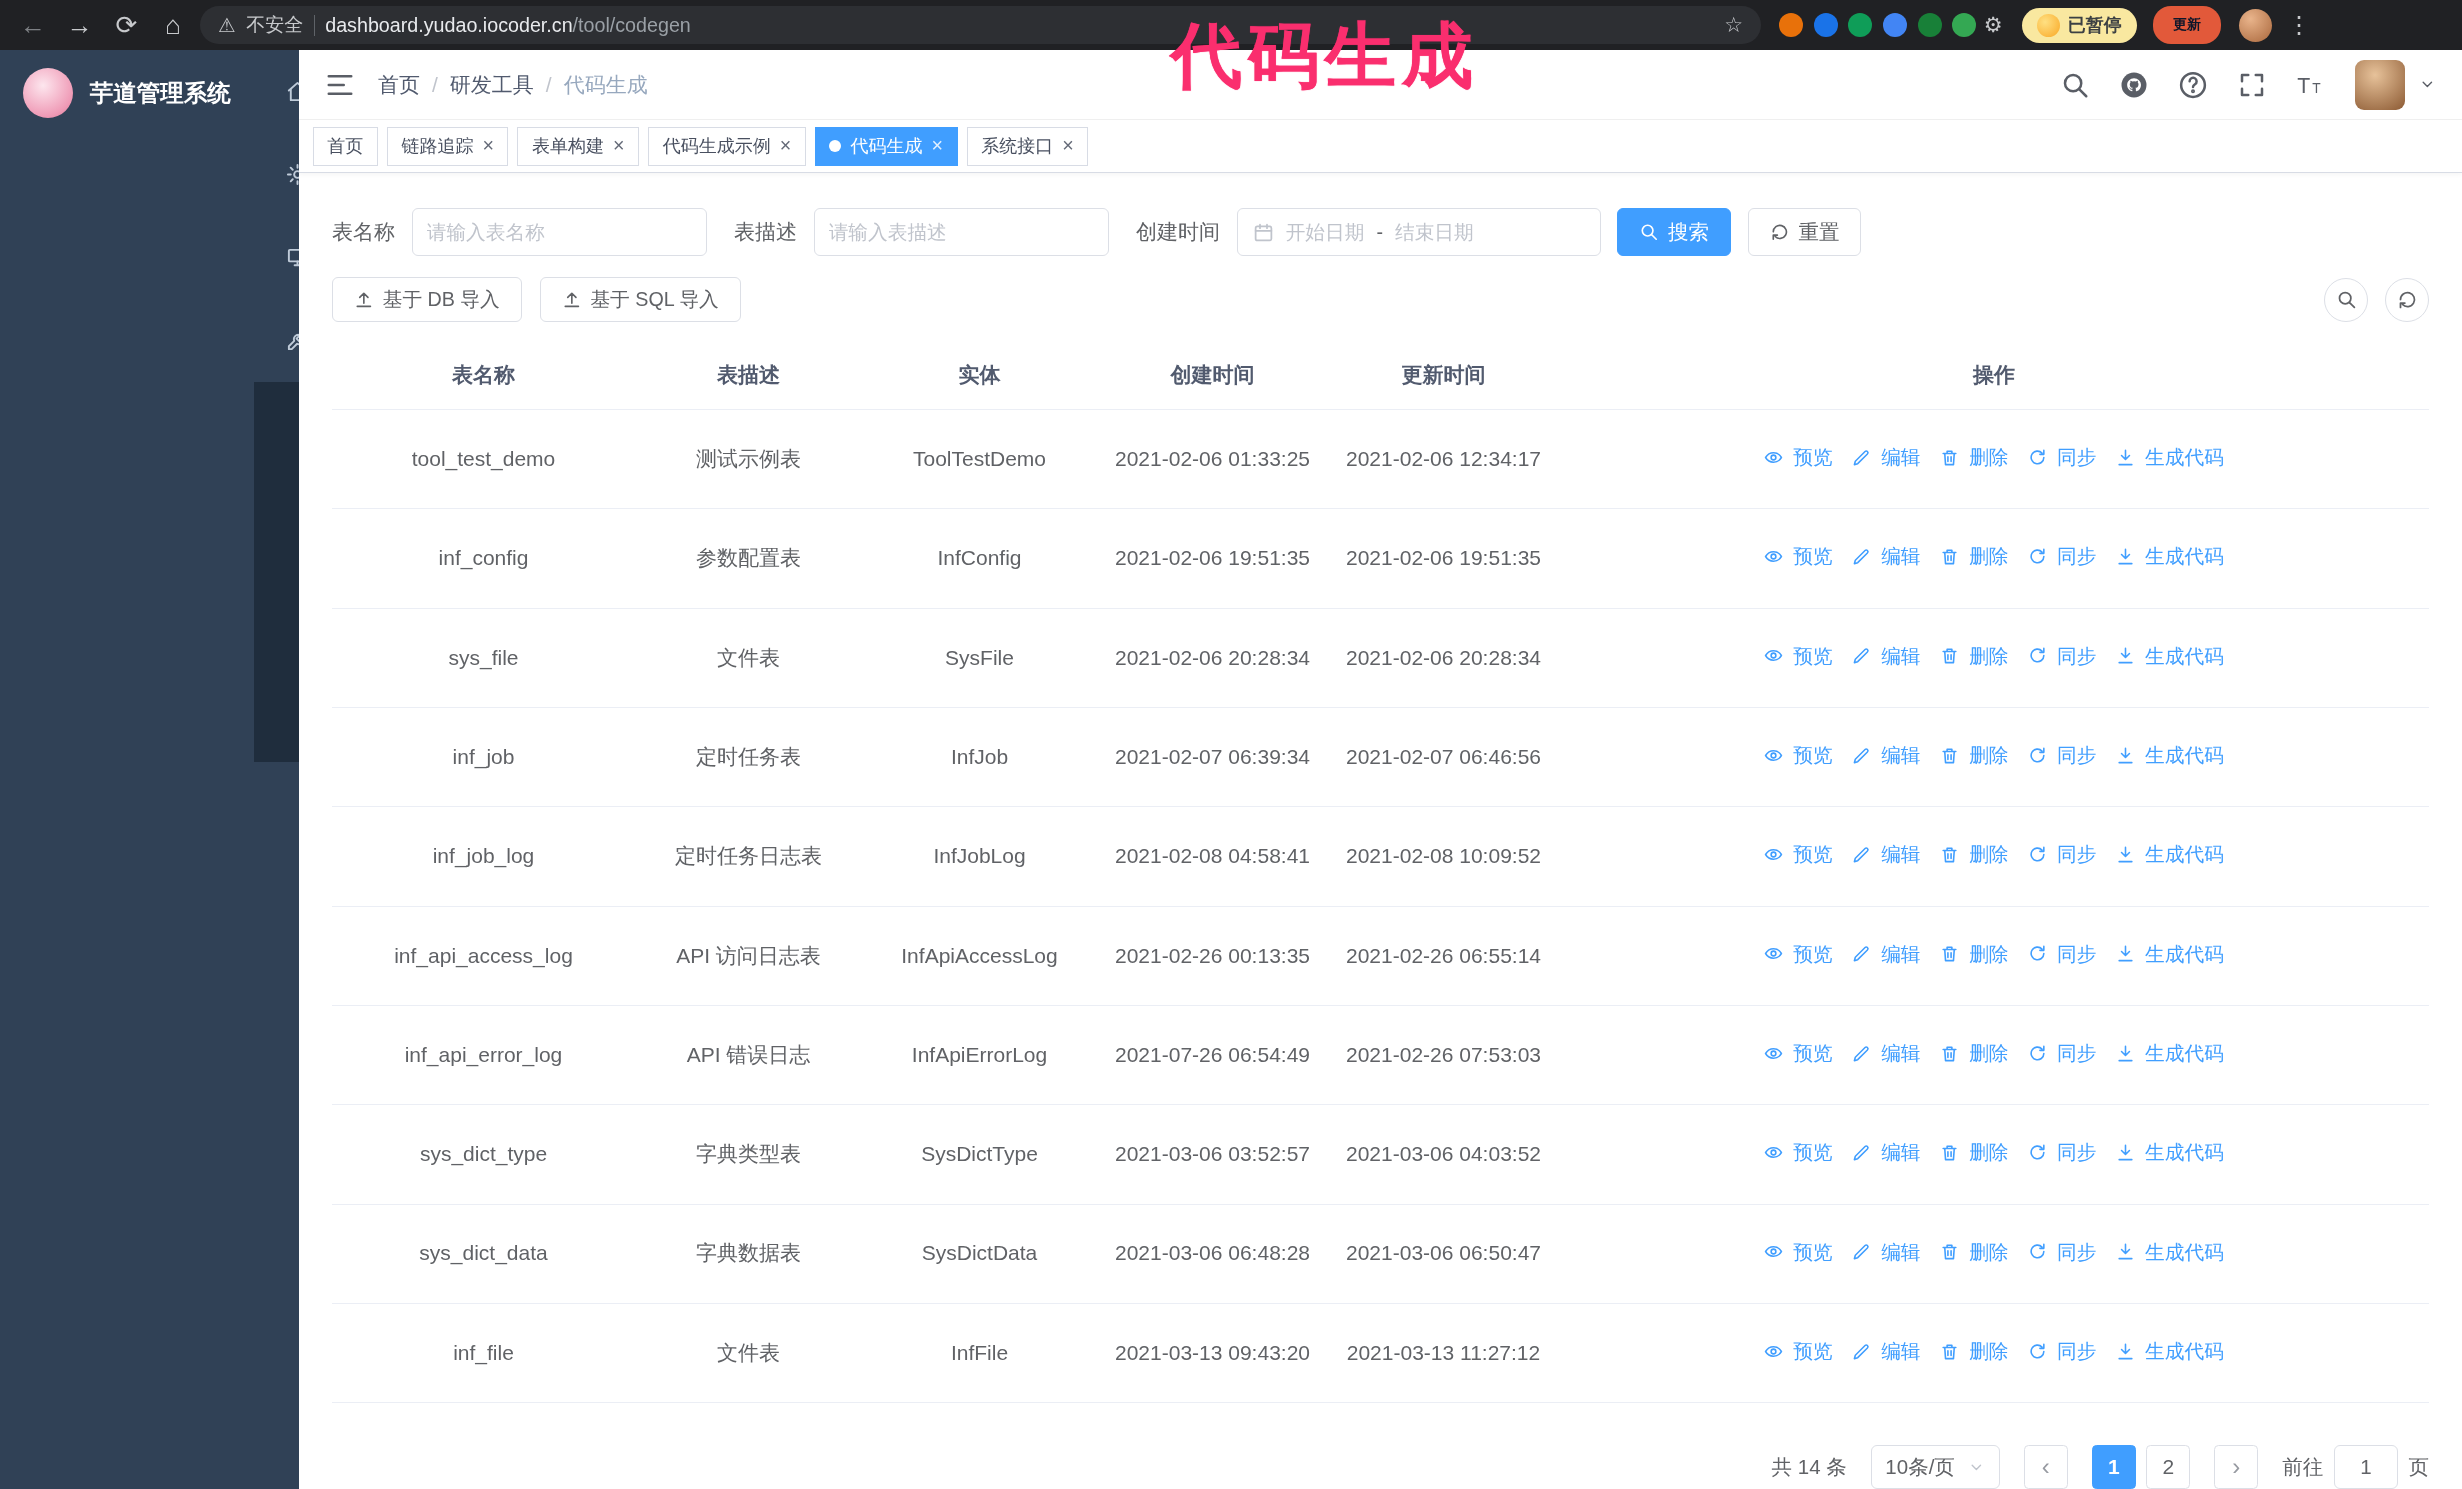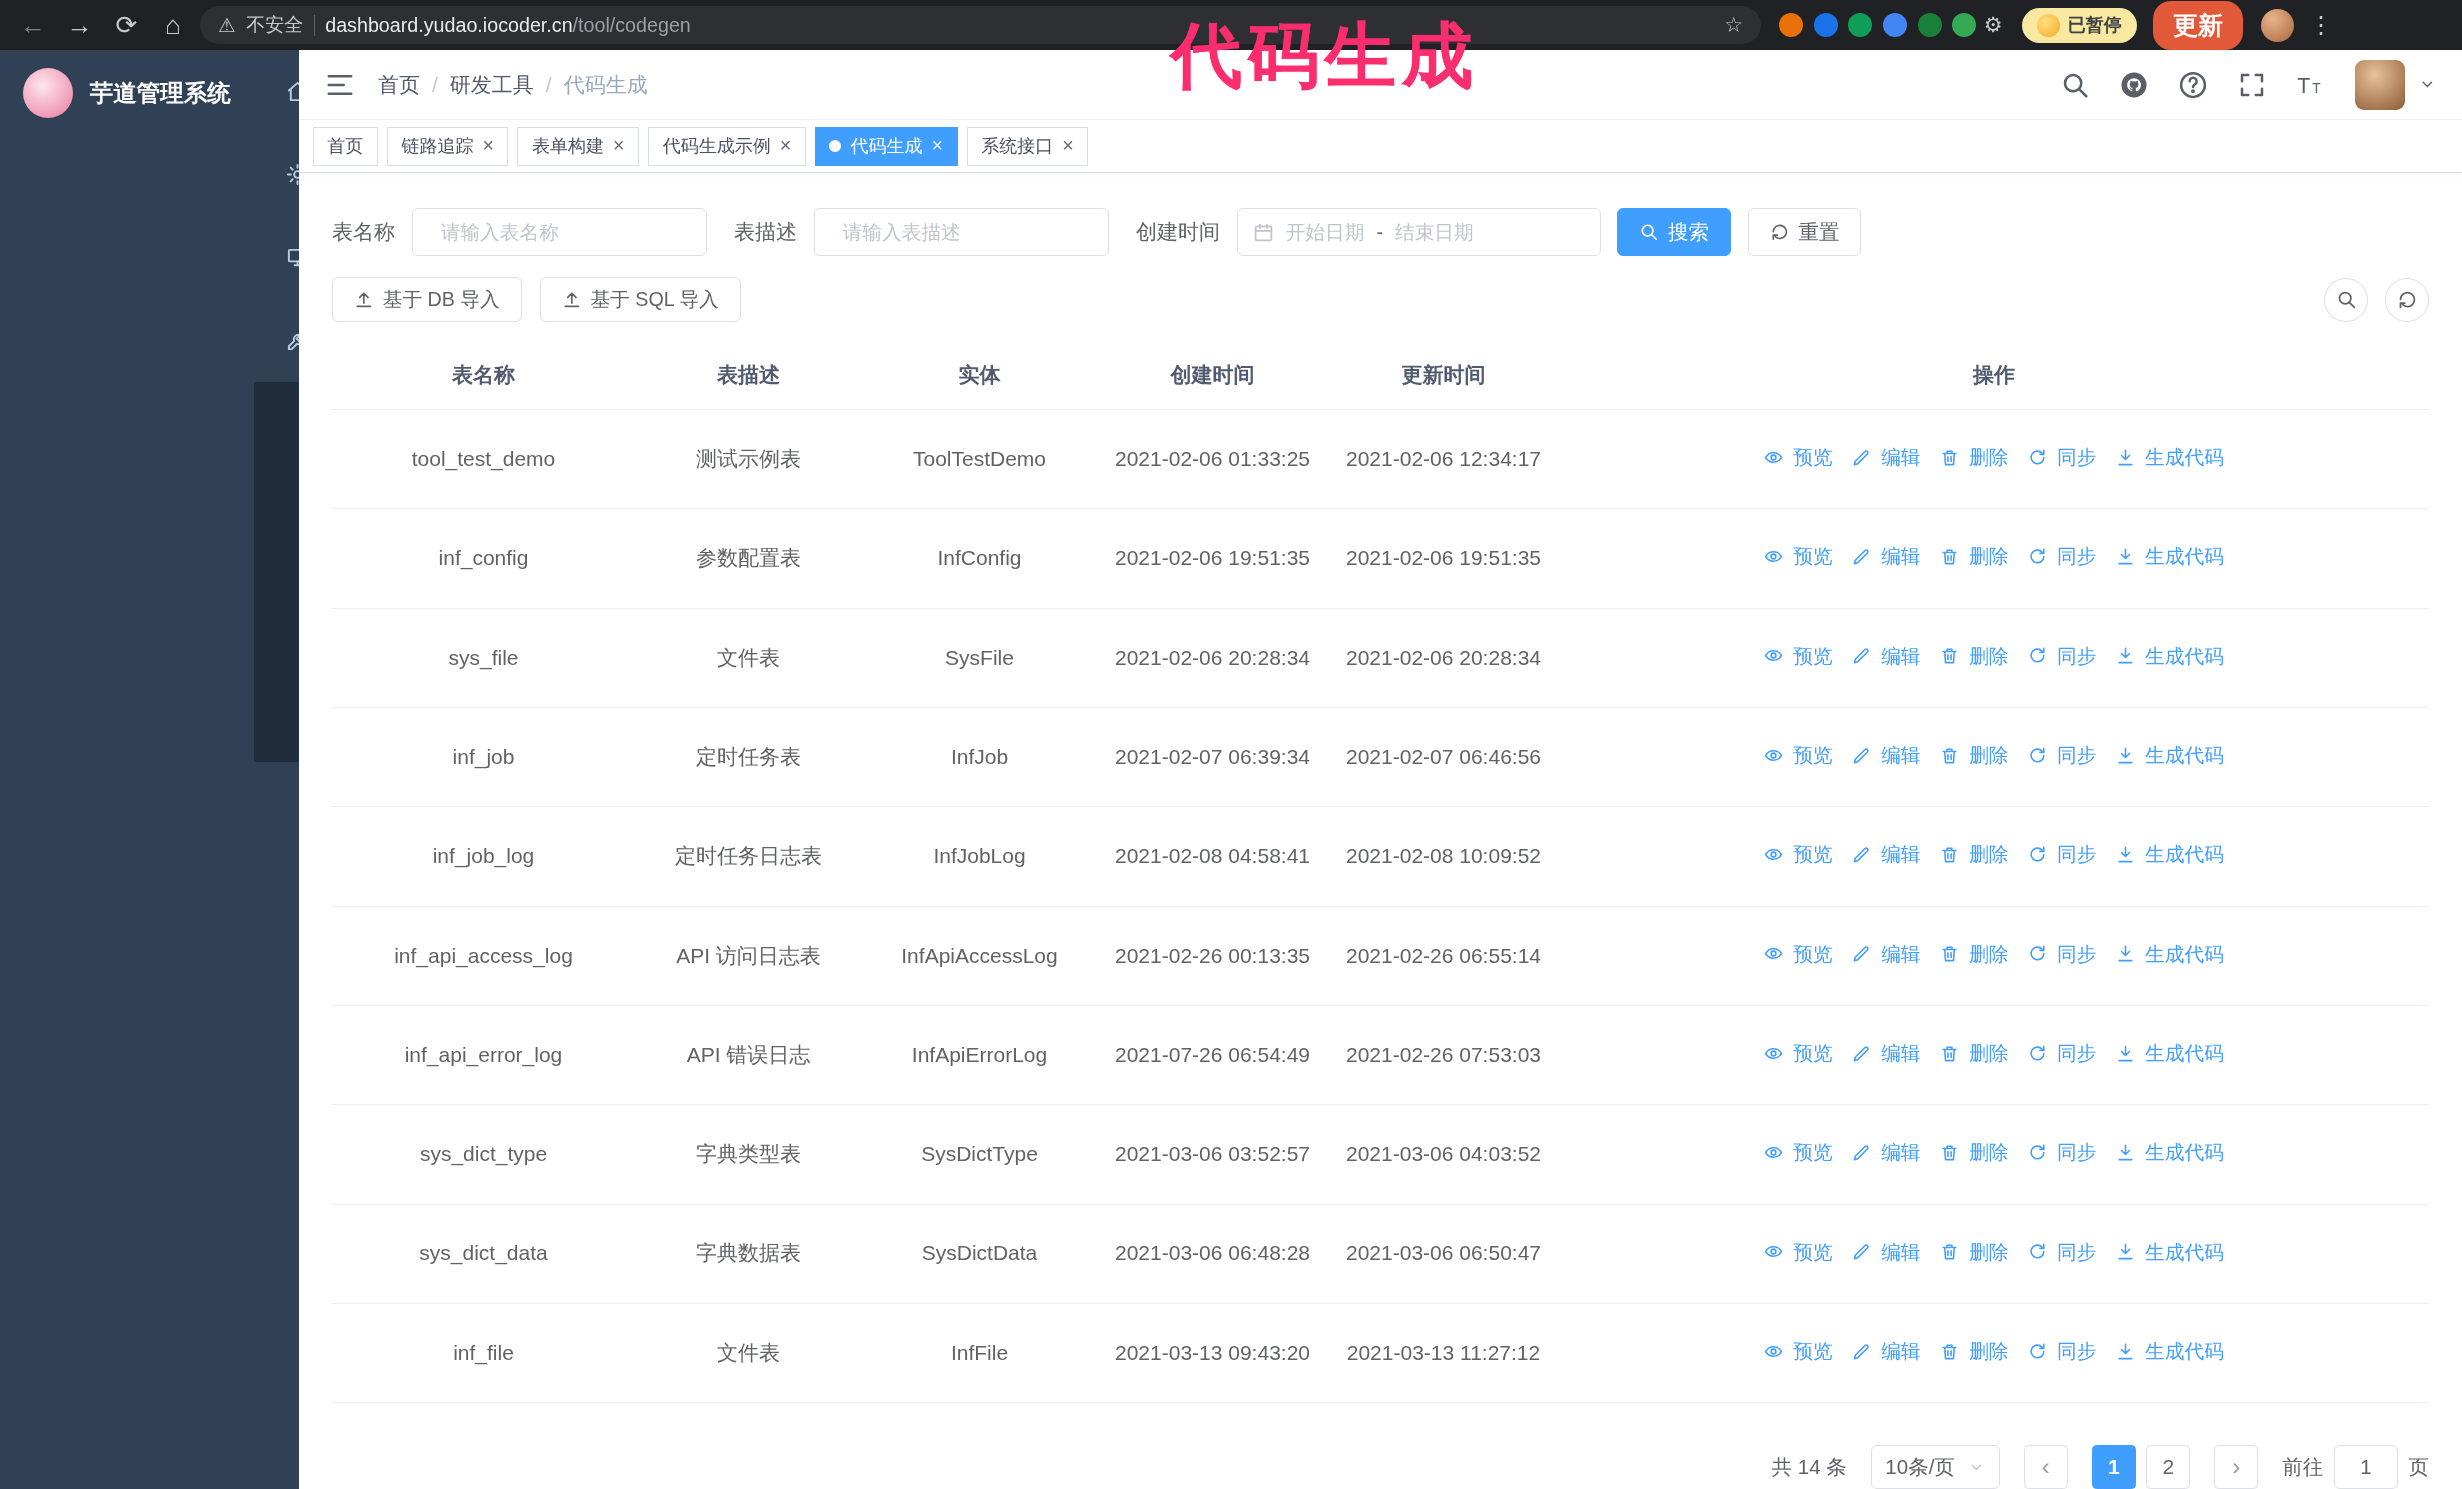--- a/index.html
+++ b/index.html
@@ -17,21 +17,21 @@
   .omni-div{width:0.8px;height:21px;background:#5f6368}
   .url{white-space:nowrap;overflow:hidden}
   .url .host{color:#e8eaed}
   .url .path{color:#9aa0a6}
   .star{margin-left:auto;color:#c7c9cc;font-size:21px}
   .extensions{display:flex;align-items:center;gap:10.6px;margin-left:10.6px}
   .ext-dot{width:24px;height:24px;border-radius:50%}
   .ext-puzzle{color:#c7c9cc;font-size:21px}
   .badge-paused{margin-left:12px;height:35px;background:#f9e8a0;border-radius:18px;display:flex;align-items:center;gap:7.6px;padding:0 15px;color:#3c4043;font-size:18px;font-weight:700;white-space:nowrap}
   .emoji-face{width:23px;height:23px;border-radius:50%;background:radial-gradient(circle at 35% 35%,#ffe082,#f9a825)}
-  .badge-update{margin-left:9px;height:49px;background:#e2593a;border-radius:18px;display:flex;align-items:center;padding:0 19.7px;color:#ffffff;font-size:25px;font-weight:700;white-space:nowrap}
+  .badge-update{margin-left:9px;height:38px;background:#e2593a;border-radius:18px;display:flex;align-items:center;padding:0 19.7px;color:#0f172a;font-size:14px;font-weight:700;white-space:nowrap}
   .chrome-avatar{width:33px;height:33px;border-radius:50%;background:radial-gradient(circle at 35% 30%,#e9b48b,#a9673c);margin-left:10.6px}
   .kebab{color:#c7c9cc;font-size:24px;margin-left:7.6px}
 
   
   .annotation{position:absolute;top:9px;left:1171px;z-index:99;font-size:71px;font-weight:700;color:#fa2e6e;letter-spacing:6px;pointer-events:none;text-shadow:0 0 0.8px #fa2e6e}
 
   
   .app{flex:1;display:flex;min-height:0}
   .sidebar{width:299px;flex:0 0 299px;background:#304156;color:#bfcbd9;display:flex;}
   .logo-row{height:85px;display:flex;align-items:center;gap:16.7px;padding:0 23px}
@@ -64,21 +64,21 @@
   .tag .dot{width:12px;height:12px;border-radius:50%;background:#fff;display:none}
   .tag.active{background:#409eff;border-color:#409eff;color:#fff}
   .tag.active .dot{display:inline-block}
   .tag-close{font-size:19.7px;line-height:1;opacity:.85;cursor:pointer}
 
   
   .content{flex:1;padding:35px 33px 0 33px;min-height:0;position:relative}
   .filters{display:flex;align-items:center;gap:16.7px;margin-bottom:21px}
   .f-label{font-size:21px;color:#606266;font-weight:500;white-space:nowrap;margin-left:10.6px}
   .f-label:first-child{margin-left:0}
-  .f-input{width:295px;height:48px;border:0.8px solid #dcdfe6;border-radius:6px;padding:0 28px;font-size:19.7px;color:#606266;outline:none;font-family:inherit}
+  .f-input{width:295px;height:48px;border:0.8px solid #dcdfe6;border-radius:6px;padding:0 14px;font-size:19.7px;color:#606266;outline:none;font-family:inherit}
   .f-input::placeholder{color:#c0c4cc}
   .date-range{width:364px;height:48px;border:0.8px solid #dcdfe6;border-radius:6px;display:flex;align-items:center;gap:12px;padding:0 15px;color:#c0c4cc;font-size:19.7px;white-space:nowrap}
   .date-range .ic{color:#c0c4cc;width:21px;height:21px}
   .date-sep{color:#606266}
   .btn{height:48px;display:inline-flex;align-items:center;gap:9px;padding:0 21px;border-radius:6px;font-size:20.5px;cursor:pointer;border:0.8px solid #dcdfe6;background:#fff;color:#606266;white-space:nowrap;font-family:inherit}
   .btn .ic{width:19.7px;height:19.7px}
   .btn-primary{background:#409eff;border-color:#409eff;color:#fff}
   .toolbar{display:flex;align-items:center;gap:18px;margin-bottom:19.7px}
   .toolbar .btn{height:45px;font-size:19.7px}
   .right-tools{margin-left:auto;display:flex;gap:16.7px}

